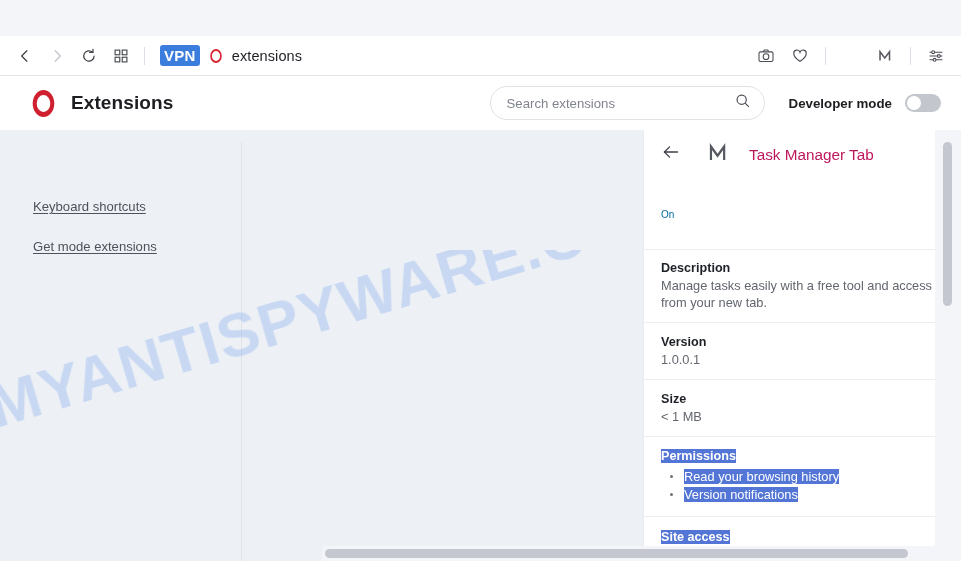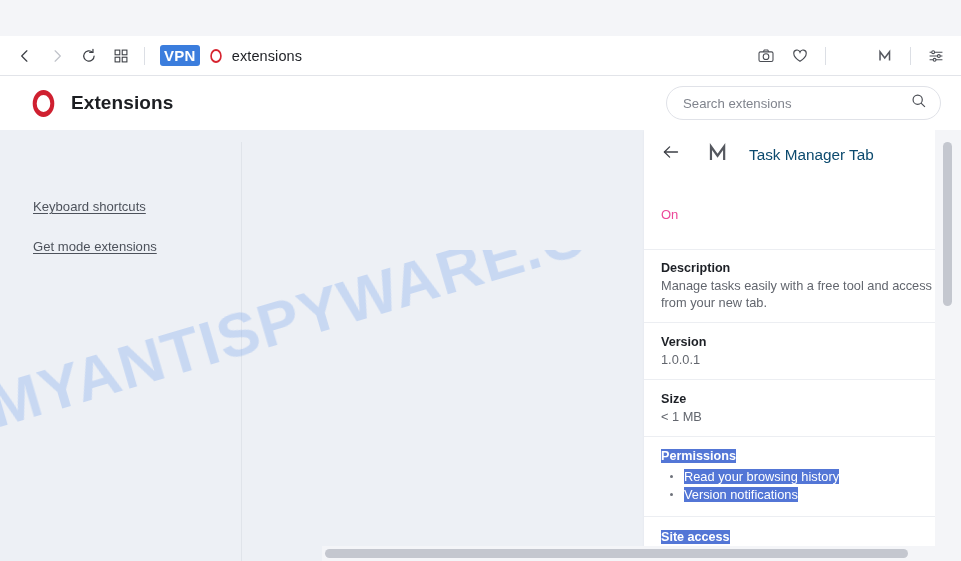--- a/index.html
+++ b/index.html
@@ -181,23 +181,23 @@
     overflow: hidden;
     box-shadow: 0 1px 2px rgba(20,30,60,.06);
   }
   .cardrow { padding: 0 17px; border-bottom: 1px solid #eceef2; position: relative; }
   .crow-head { height: 49px; display: flex; align-items: center; border-bottom: none;}
   .backarrow { width: 26px; height: 26px; position: relative; margin-right: 20px;}
   .m-icon-big {
     font-family: "Liberation Serif", serif; font-size: 23px; color: #55585f;
     font-weight: 500; letter-spacing: -2px; margin-right: 20px; line-height: 1;
   }
-  .cardtitle { font-size: 15.3px; color: #0c4a6e; }
+  .cardtitle { font-size: 15.3px; color: #be185d; }
   .crow-on { height: 71px; display: flex; align-items: center; }
-  .on-label { font-size: 13px; color: #ec4899; }
+  .on-label { font-size: 10px; color: #0369a1; }
   .seclabel { font-size: 12.6px; color: #1d2026; font-weight: 600; line-height: 18px;}
   .secvalue { font-size: 12.8px; color: #62666e; line-height: 17px;}
   .crow-desc { padding-top: 9px; padding-bottom: 11px; }
   .desc-text { white-space: nowrap; overflow: visible; }
   .desc-l2 { font-size: 12.8px; color: #62666e; line-height: 17px; }
   .crow-ver { padding-top: 10px; padding-bottom: 11px; }
   .crow-size { padding-top: 10px; padding-bottom: 11px; }
   .crow-perm { padding-top: 10px; padding-bottom: 12px; }
   .crow-site { padding-top: 11px; padding-bottom: 8px; border-bottom: none;}
   .sel { background: #5376d6; color: #ffffff; }
@@ -384,20 +384,26 @@
     <div class="headerright">
       <div class="searchbox">
         <input type="text" value="" placeholder="Search extensions" style="">
         <span>
           <svg width="16" height="16" viewBox="0 0 17 17" fill="none" stroke="#4a4d54" stroke-width="1.25">
             <circle cx="7.1" cy="7.1" r="4.9"></circle>
               <line x1="10.7" y1="10.7" x2="14.8" y2="14.8"></line>
           </svg>
         </span>
       </div>
+      <div class="devmode">
+        <span class="devmode-label">Developer mode</span>
+        <span class="switch">
+            <span class="knob"></span>
+          </span>
+      </div>
     </div>
   </div>
 
   <div class="pagebody">
 
     <div class="sidebar">
       <a class="sidelink l1">Keyboard shortcuts</a>
       <a class="sidelink l2">Get mode extensions</a>
     </div>
     <div class="gapcol"></div>

